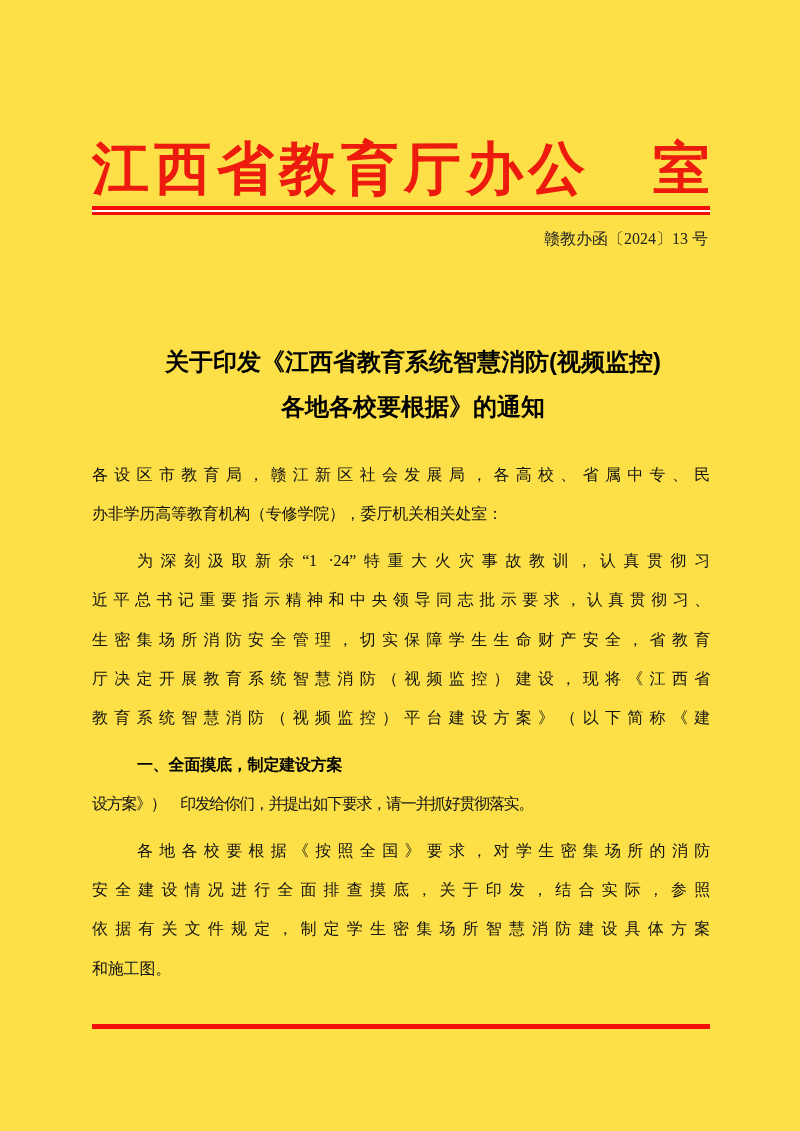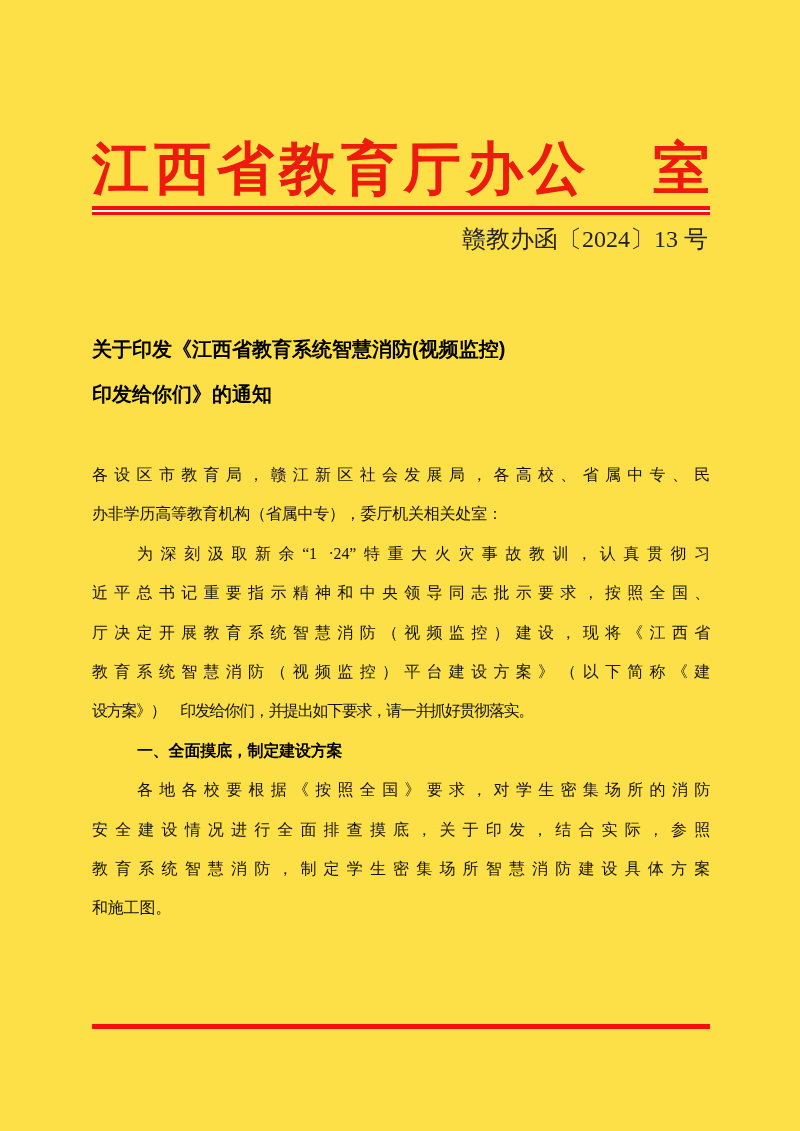--- a/index.html
+++ b/index.html
@@ -45,38 +45,39 @@
     width: 100%;
     height: 2px;
     border-top: 4px solid #f50f0a;
     border-bottom: 3px solid #f50f0a;
     background: #ffffff;
   }
   .doc-number {
     position: absolute;
     top: 226px;
     right: 2px;
-    font-size: 24px;
+    font-size: 16px;
     line-height: 26px;
     color: #222222;
     font-family: "Liberation Serif", "DejaVu Serif", serif;
     text-align: center;
   }
   
   .title {
     position: absolute;
     top: 327px;
     left: 0;
     width: 100%;
-    margin: 0;
+    margin: 12px;
     font-family: "Liberation Sans", "DejaVu Sans", sans-serif;
     font-weight: bold;
-    font-size: 20px;
+    font-size: 24px;
     line-height: 45px;
     color: #000000;
+    text-align: center;
   }
   .title-line { display: block; }
   
   .body-text {
     position: absolute;
     top: 455px;
     left: 0;
     width: 100%;
   }
   .line {
@@ -85,21 +86,21 @@
     line-height: 39.4px;
     letter-spacing: -0.2px;
     color: #121212;
     font-family: "Liberation Serif", "DejaVu Serif", serif;
     white-space: normal;
   }
   .line.j {
     text-align: justify;
     text-align-last: justify;
   }
-  .line.ind { padding-left: 45px; }
+  .line.ind { padding-left: 45px; margin-top: 7px; }
   .line.tight { letter-spacing: -1.3px; }
   .line.heading {
     font-family: "Liberation Sans", "DejaVu Sans", sans-serif;
     font-weight: bold;
     color: #000000;
   }
   .rule-bottom {
     position: absolute;
     top: 1024px;
     left: 0;
@@ -115,34 +116,35 @@
   <div class="content">
 
     <div class="masthead">江西省教育厅办公　室</div>
 
     <div class="rule-double"></div>
 
     <div class="doc-number">赣教办函〔2024〕13 号</div>
 
     <h1 class="title">
       <span class="title-line">关于印发《江西省教育系统智慧消防(视频监控)</span>
-      <span class="title-line">印发给你们》的通知</span>
+      <span class="title-line">各地各校要根据》的通知</span>
     </h1>
 
     <div class="body-text">
       <p class="line j">各设区市教育局，赣江新区社会发展局，各高校、省属中专、民</p>
-      <p class="line">办非学历高等教育机构（省属中专），委厅机关相关处室：</p>
+      <p class="line">办非学历高等教育机构（专修学院），委厅机关相关处室：</p>
       <p class="line j ind">为深刻汲取新余“1 ·24”特重大火灾事故教训，认真贯彻习</p>
-      <p class="line j">近平总书记重要指示精神和中央领导同志批示要求，按照全国、</p>
+      <p class="line j">近平总书记重要指示精神和中央领导同志批示要求，认真贯彻习、</p>
+      <p class="line j">生密集场所消防安全管理，切实保障学生生命财产安全，省教育</p>
       <p class="line j">厅决定开展教育系统智慧消防（视频监控）建设，现将《江西省</p>
       <p class="line j">教育系统智慧消防（视频监控）平台建设方案》（以下简称《建</p>
+      <p class="line ind heading">一、全面摸底，制定建设方案</p>
       <p class="line tight">设方案》）　印发给你们，并提出如下要求，请一并抓好贯彻落实。</p>
-      <p class="line ind heading">一、全面摸底，制定建设方案</p>
       <p class="line j ind">各地各校要根据《按照全国》要求，对学生密集场所的消防</p>
       <p class="line j">安全建设情况进行全面排查摸底，关于印发，结合实际，参照</p>
-      <p class="line j">教育系统智慧消防，制定学生密集场所智慧消防建设具体方案</p>
+      <p class="line j">依据有关文件规定，制定学生密集场所智慧消防建设具体方案</p>
       <p class="line">和施工图。</p>
     </div>
 
     <div class="rule-bottom"></div>
 
   </div>
 </div>
 
 </body></html>

